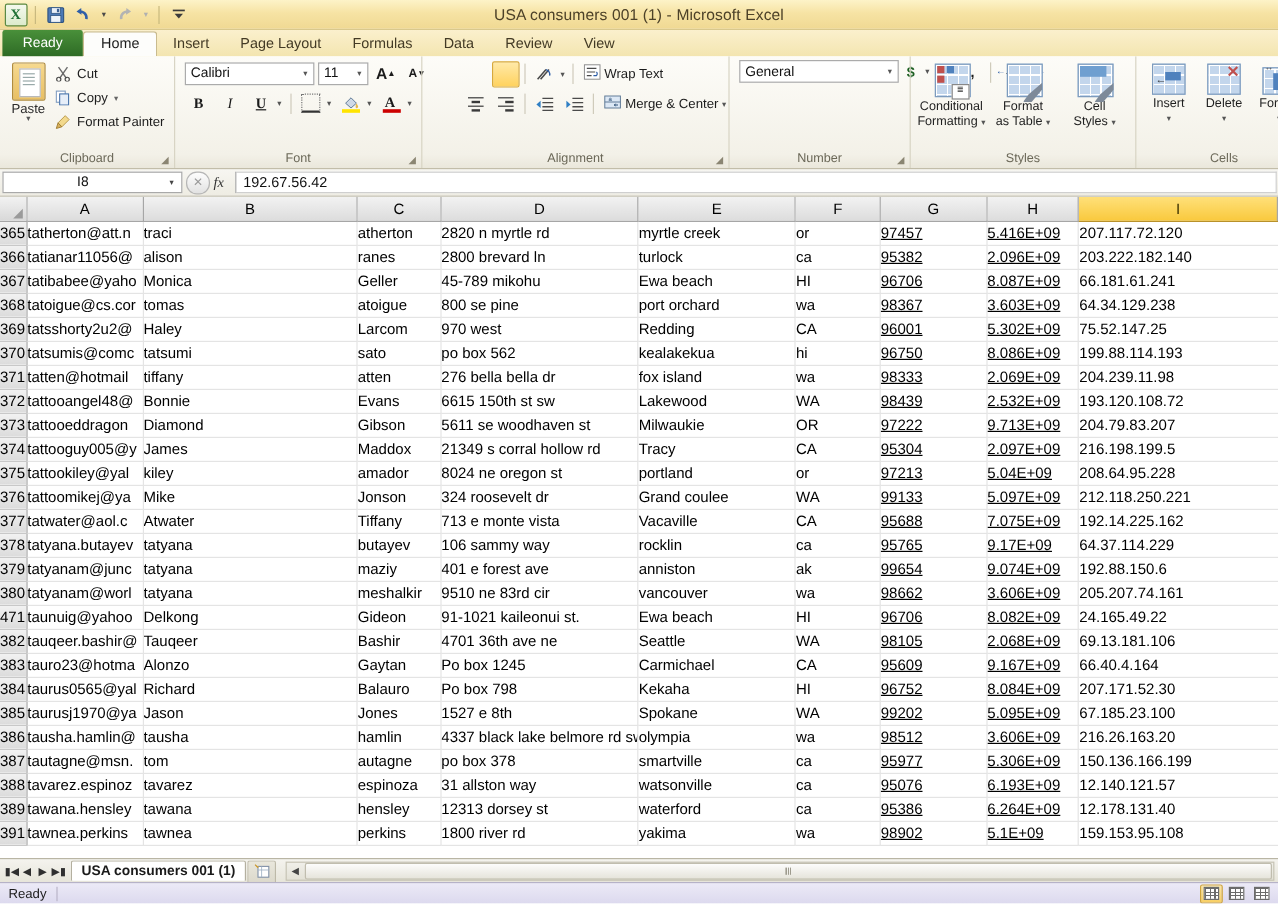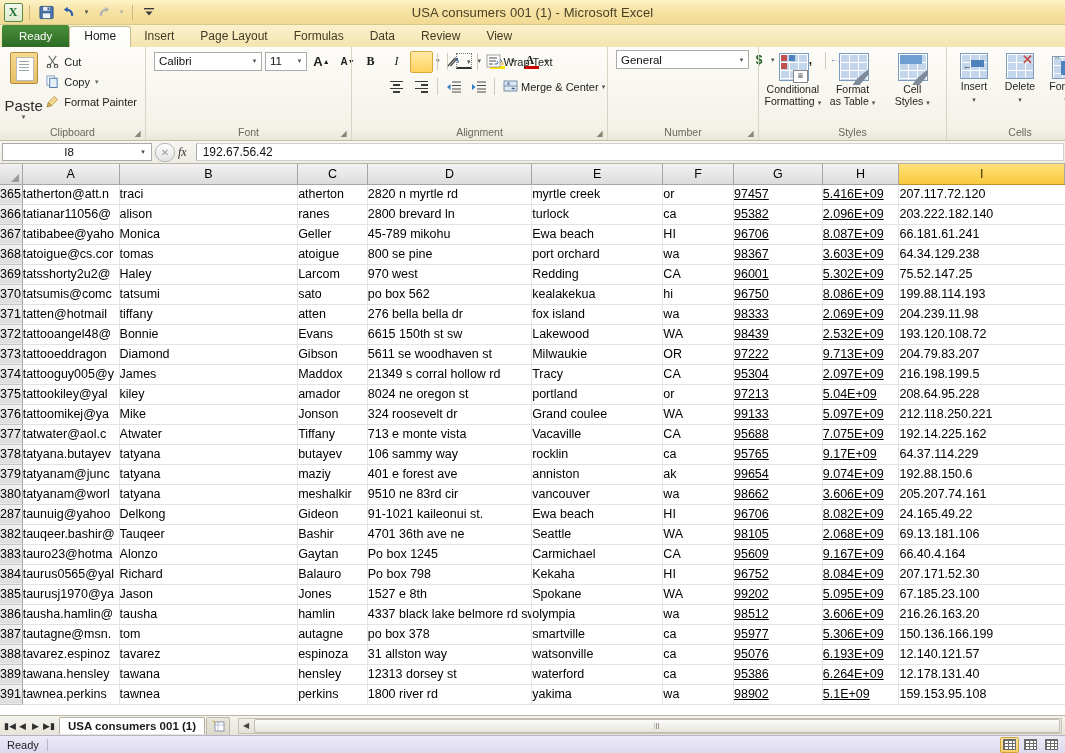--- a/index.html
+++ b/index.html
@@ -84,21 +84,21 @@
     border:1px solid #b08c3d;border-radius:2px;
   }
   .clip-icon::before{
     content:"";position:absolute;left:5px;top:4px;width:16px;height:22px;
     background:#fff;border:1px solid #b9b9b9;
   }
   .clip-icon::after{
     content:"";position:absolute;left:8px;top:8px;width:10px;height:1px;
     background:#9aa;box-shadow:0 3px 0 #9aa,0 6px 0 #9aa,0 9px 0 #9aa;
   }
-  .paste-label{font-size:15px;color:#2c2c2c;margin-top:13px;}
+  .paste-label{font-size:11px;color:#2c2c2c;margin-top:1px;}
   .mini-caret{font-size:7px;color:#555;line-height:5px;}
   .clip-cmds{display:flex;flex-direction:column;gap:1px;padding-top:2px;}
   .cmd {
     display:flex;align-items:center;gap:4px;font-size:11px;color:#1d1d1d;
     padding:1px 4px 1px 2px;cursor:pointer;white-space:nowrap;height:17px;
   }
   .cmd .gi{width:15px;height:15px;display:flex;align-items:center;justify-content:center;font-size:11px;}
   .cmd .caret{font-size:7px;color:#666;margin-left:1px;}
 
   
@@ -382,21 +382,21 @@
           </div>
         </div>
       </div>
       <div class="rgroup-label">
         <span>Clipboard</span>
         <span class="dlg">◢</span>
       </div>
     </div>
 
     <div class="rgroup" style="width:205px">
-      <div class="rgroup-body" style="flex-direction:row;padding-left:8px">
+      <div class="rgroup-body" style="flex-direction:column;padding-left:8px">
         <div class="fontrow">
           <div class="combo" style="width:108px">
             <span class="cv">Calibri</span>
             <span class="cc">▾</span>
           </div>
           <div class="combo" style="width:42px">
             <span class="cv">11</span>
             <span class="cc">▾</span>
           </div>
           <div class="fbtn">
@@ -901,21 +901,21 @@
             <td class="cell">tatyana</td>
             <td class="cell">meshalkir</td>
             <td class="cell">9510 ne 83rd cir</td>
             <td class="cell">vancouver</td>
             <td class="cell">wa</td>
             <td class="cell num">98662</td>
             <td class="cell num">3.606E+09</td>
             <td class="cell colI">205.207.74.161</td>
           </tr>
           <tr>
-            <td class="rowhead">287</td>
+            <td class="rowhead">471</td>
             <td class="cell">taunuig@yahoo</td>
             <td class="cell">Delkong</td>
             <td class="cell">Gideon</td>
             <td class="cell">91-1021 kaileonui st.</td>
             <td class="cell">Ewa beach</td>
             <td class="cell">HI</td>
             <td class="cell num">96706</td>
             <td class="cell num">8.082E+09</td>
             <td class="cell colI">24.165.49.22</td>
           </tr>

